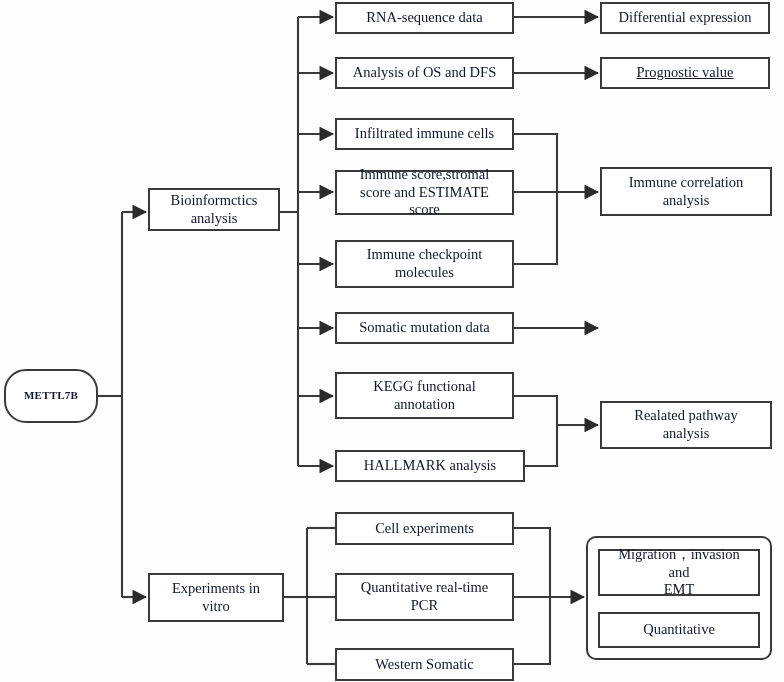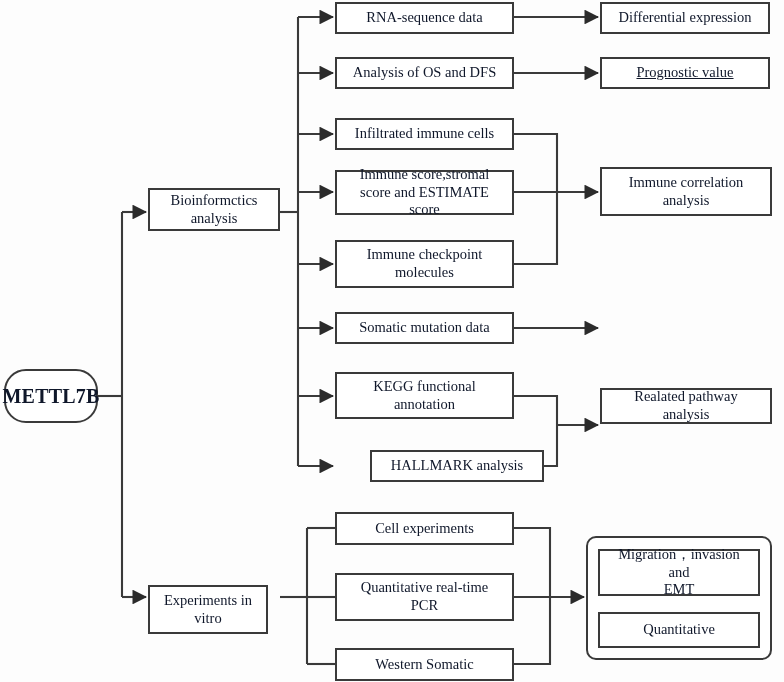--- a/index.html
+++ b/index.html
@@ -33,21 +33,21 @@
     border: 2px solid #3a3a3a;
     color: #0f172a;
     font-size: 14.5px;
     line-height: 1.22;
     padding: 4px 6px;
     white-space: pre-line;
   }
   .node.root {
     border-radius: 22px;
     font-weight: bold;
-    font-size: 20px;
+    font-size: 11px;
     letter-spacing: 0.2px;
   }
   .group-box {
     position: absolute;
     box-sizing: border-box;
     border: 2px solid #3a3a3a;
     border-radius: 10px;
     background: #ffffff;
   }
 </style>
@@ -103,58 +103,58 @@
       <path d="M 514 597 L 550 597"></path>
       <path d="M 550 597 L 584 597" marker-end="url(#arrow)"></path>
     </g>
   </svg>
 
   <div class="node root" style="left:4px; top:369px; width:94px; height:54px;">METTL7B</div>
 
   <div class="node" style="left:148px; top:188px; width:132px; height:43px;">Bioinformctics
 analysis</div>
 
-  <div class="node" style="left:148px; top:573px; width:120px; height:49px;margin-top:12px;">Experiments in
+  <div class="node" style="left:148px; top:573px; width:136px; height:49px;">Experiments in
 vitro</div>
 
   <div class="node" style="left:335px; top:2px; width:179px; height:32px;">RNA-sequence data</div>
 
   <div class="node" style="left:335px; top:57px; width:179px; height:32px;">Analysis of OS and DFS</div>
 
   <div class="node" style="left:335px; top:118px; width:179px; height:32px;">Infiltrated immune cells</div>
 
   <div class="node" style="left:335px; top:170px; width:179px; height:45px;">Immune score,stromal
 score and ESTIMATE score</div>
 
   <div class="node" style="left:335px; top:240px; width:179px; height:48px;">Immune checkpoint
 molecules</div>
 
   <div class="node" style="left:335px; top:312px; width:179px; height:32px;">Somatic mutation data</div>
 
   <div class="node" style="left:335px; top:372px; width:179px; height:47px;">KEGG functional
 annotation</div>
 
-  <div class="node" style="left:335px; top:450px; width:174px; height:32px;margin-left:35px;">HALLMARK analysis</div>
+  <div class="node" style="left:335px; top:450px; width:190px; height:32px;">HALLMARK analysis</div>
 
   <div class="node" style="left:335px; top:512px; width:179px; height:33px;text-align:center;">Cell experiments</div>
 
   <div class="node" style="left:335px; top:573px; width:179px; height:48px;">Quantitative real-time
 PCR</div>
 
   <div class="node" style="left:335px; top:648px; width:179px; height:33px;">Western Somatic</div>
 
   <div class="node" style="left:600px; top:2px; width:170px; height:32px;">Differential expression</div>
 
   <div class="node" style="left:600px; top:57px; width:170px; height:32px;text-decoration:underline;">Prognostic value</div>
 
   <div class="node" style="left:600px; top:167px; width:172px; height:49px;">Immune correlation
 analysis</div>
 
 
-  <div class="node" style="left:600px; top:388px; width:172px; height:36px;">Realated pathway
+  <div class="node" style="left:600px; top:401px; width:172px; height:48px;">Realated pathway
 analysis</div>
 
   <div class="group-box" style="left:586px; top:536px; width:186px; height:124px;"></div>
 
   <div class="node" style="left:598px; top:549px; width:162px; height:47px;">Migration，invasion and
 EMT</div>
 
   <div class="node" style="left:598px; top:612px; width:162px; height:36px;">Quantitative</div>
 
 </div>

